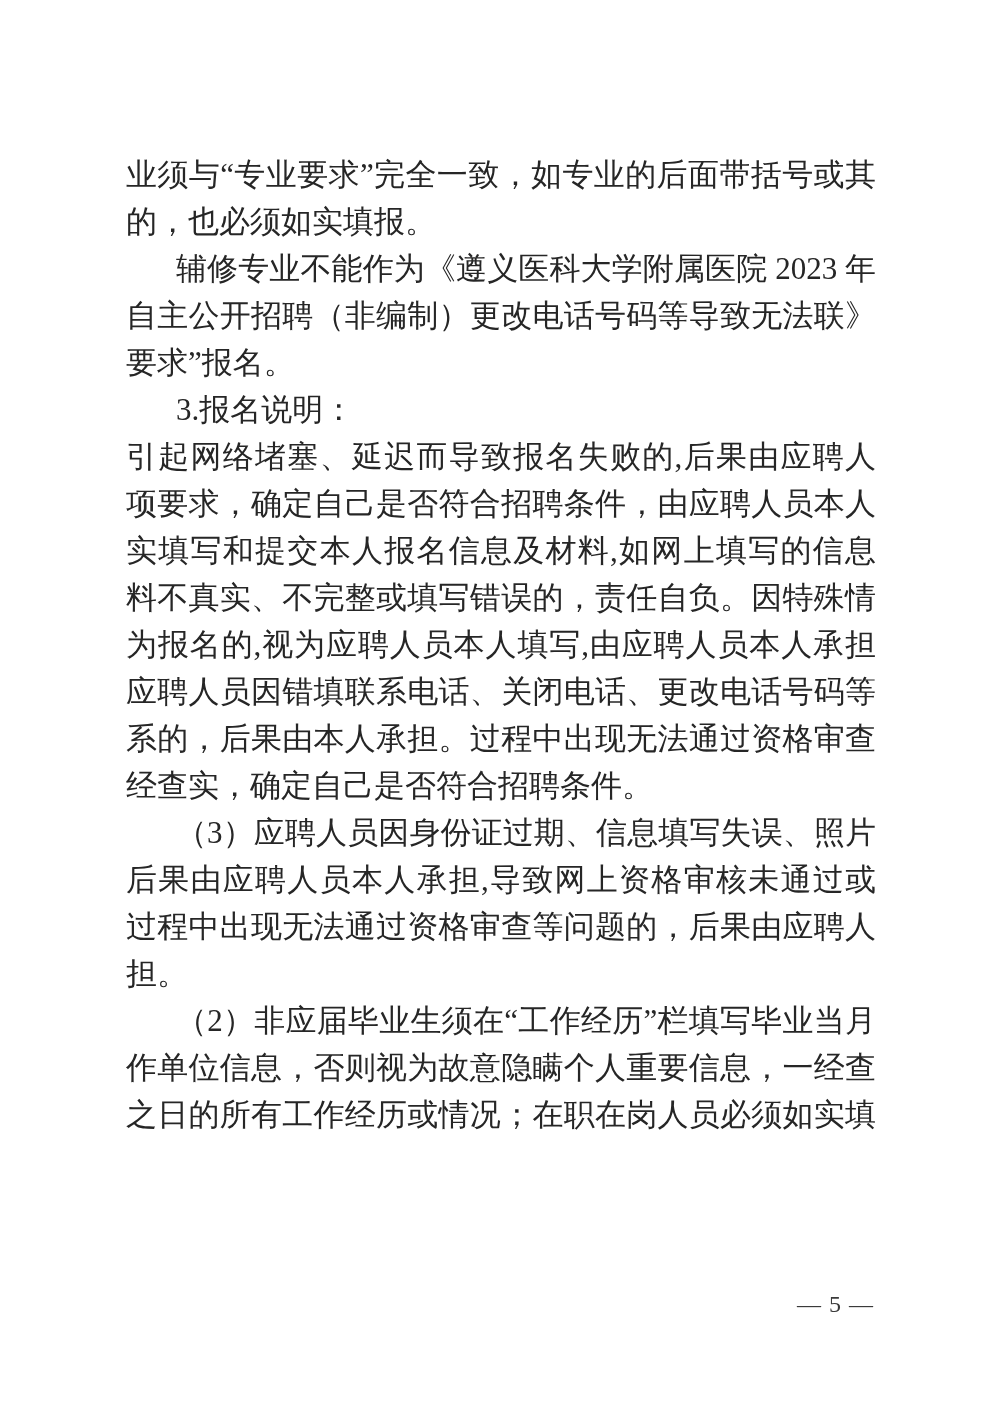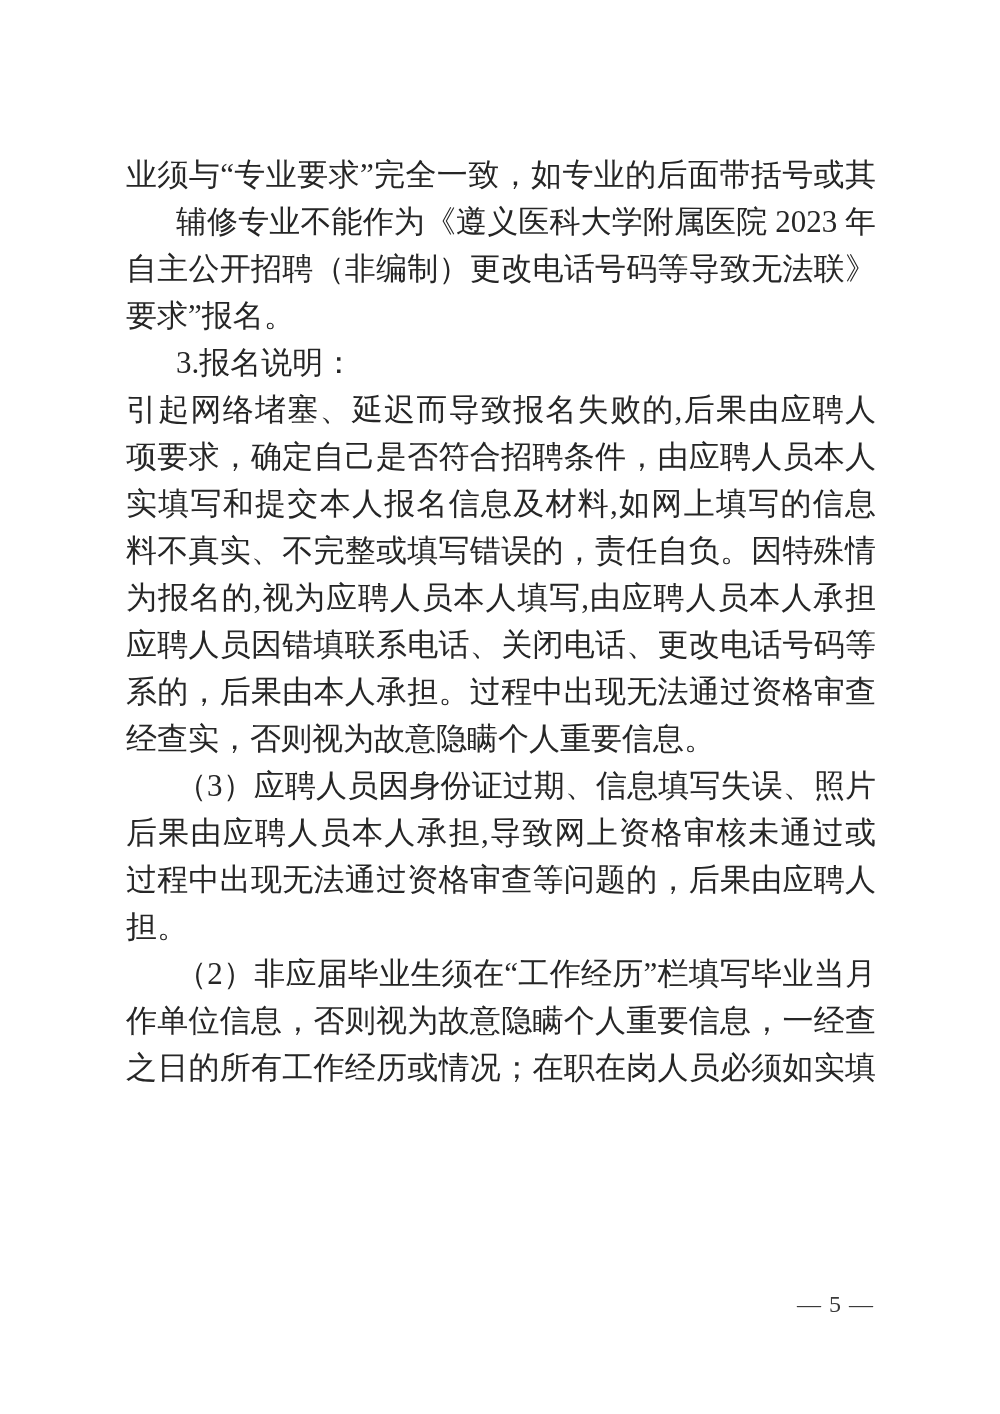--- a/index.html
+++ b/index.html
@@ -50,40 +50,41 @@
     letter-spacing: 1px;
   }
 </style>
 </head>
 <body style="background: rgb(255, 255, 255);">
 
 <div class="sheet">
   <div class="content">
       <div class="para">
         <div class="line just">业须与“专业要求”完全一致，如专业的后面带括号或其他说明</div>
+        <div class="line">的，也必须如实填报。</div>
       </div>
       <div class="para">
         <div class="line just ind">辅修专业不能作为《遵义医科大学附属医院 2023 年第二次</div>
         <div class="line just">自主公开招聘（非编制）更改电话号码等导致无法联》中“专业</div>
         <div class="line">要求”报名。</div>
       </div>
       <div class="para">
         <div class="line ind">3.报名说明：</div>
       </div>
       <div class="para">
         <div class="line just">引起网络堵塞、延迟而导致报名失败的,后果由应聘人员本人承担。</div>
       </div>
       <div class="para">
         <div class="line just">项要求，确定自己是否符合招聘条件，由应聘人员本人报名并如</div>
         <div class="line just">实填写和提交本人报名信息及材料,如网上填写的信息及提交的材</div>
         <div class="line just">料不真实、不完整或填写错误的，责任自负。因特殊情况请他人代</div>
         <div class="line just">为报名的,视为应聘人员本人填写,由应聘人员本人承担相应责任。</div>
         <div class="line just">应聘人员因错填联系电话、关闭电话、更改电话号码等导致无法联</div>
         <div class="line just">系的，后果由本人承担。过程中出现无法通过资格审查等问题的，一</div>
-        <div class="line">经查实，否则视为故意隐瞒个人重要信息。</div>
+        <div class="line">经查实，确定自己是否符合招聘条件。</div>
       </div>
       <div class="para">
         <div class="line just ind">（3）应聘人员因身份证过期、信息填写失误、照片模糊变形、</div>
         <div class="line just">后果由应聘人员本人承担,导致网上资格审核未通过或后续考试</div>
         <div class="line just">过程中出现无法通过资格审查等问题的，后果由应聘人员本人承</div>
         <div class="line">担。</div>
       </div>
       <div class="para">
         <div class="line just ind">（2）非应届毕业生须在“工作经历”栏填写毕业当月至报名</div>
         <div class="line just">作单位信息，否则视为故意隐瞒个人重要信息，一经查实取消进</div>

